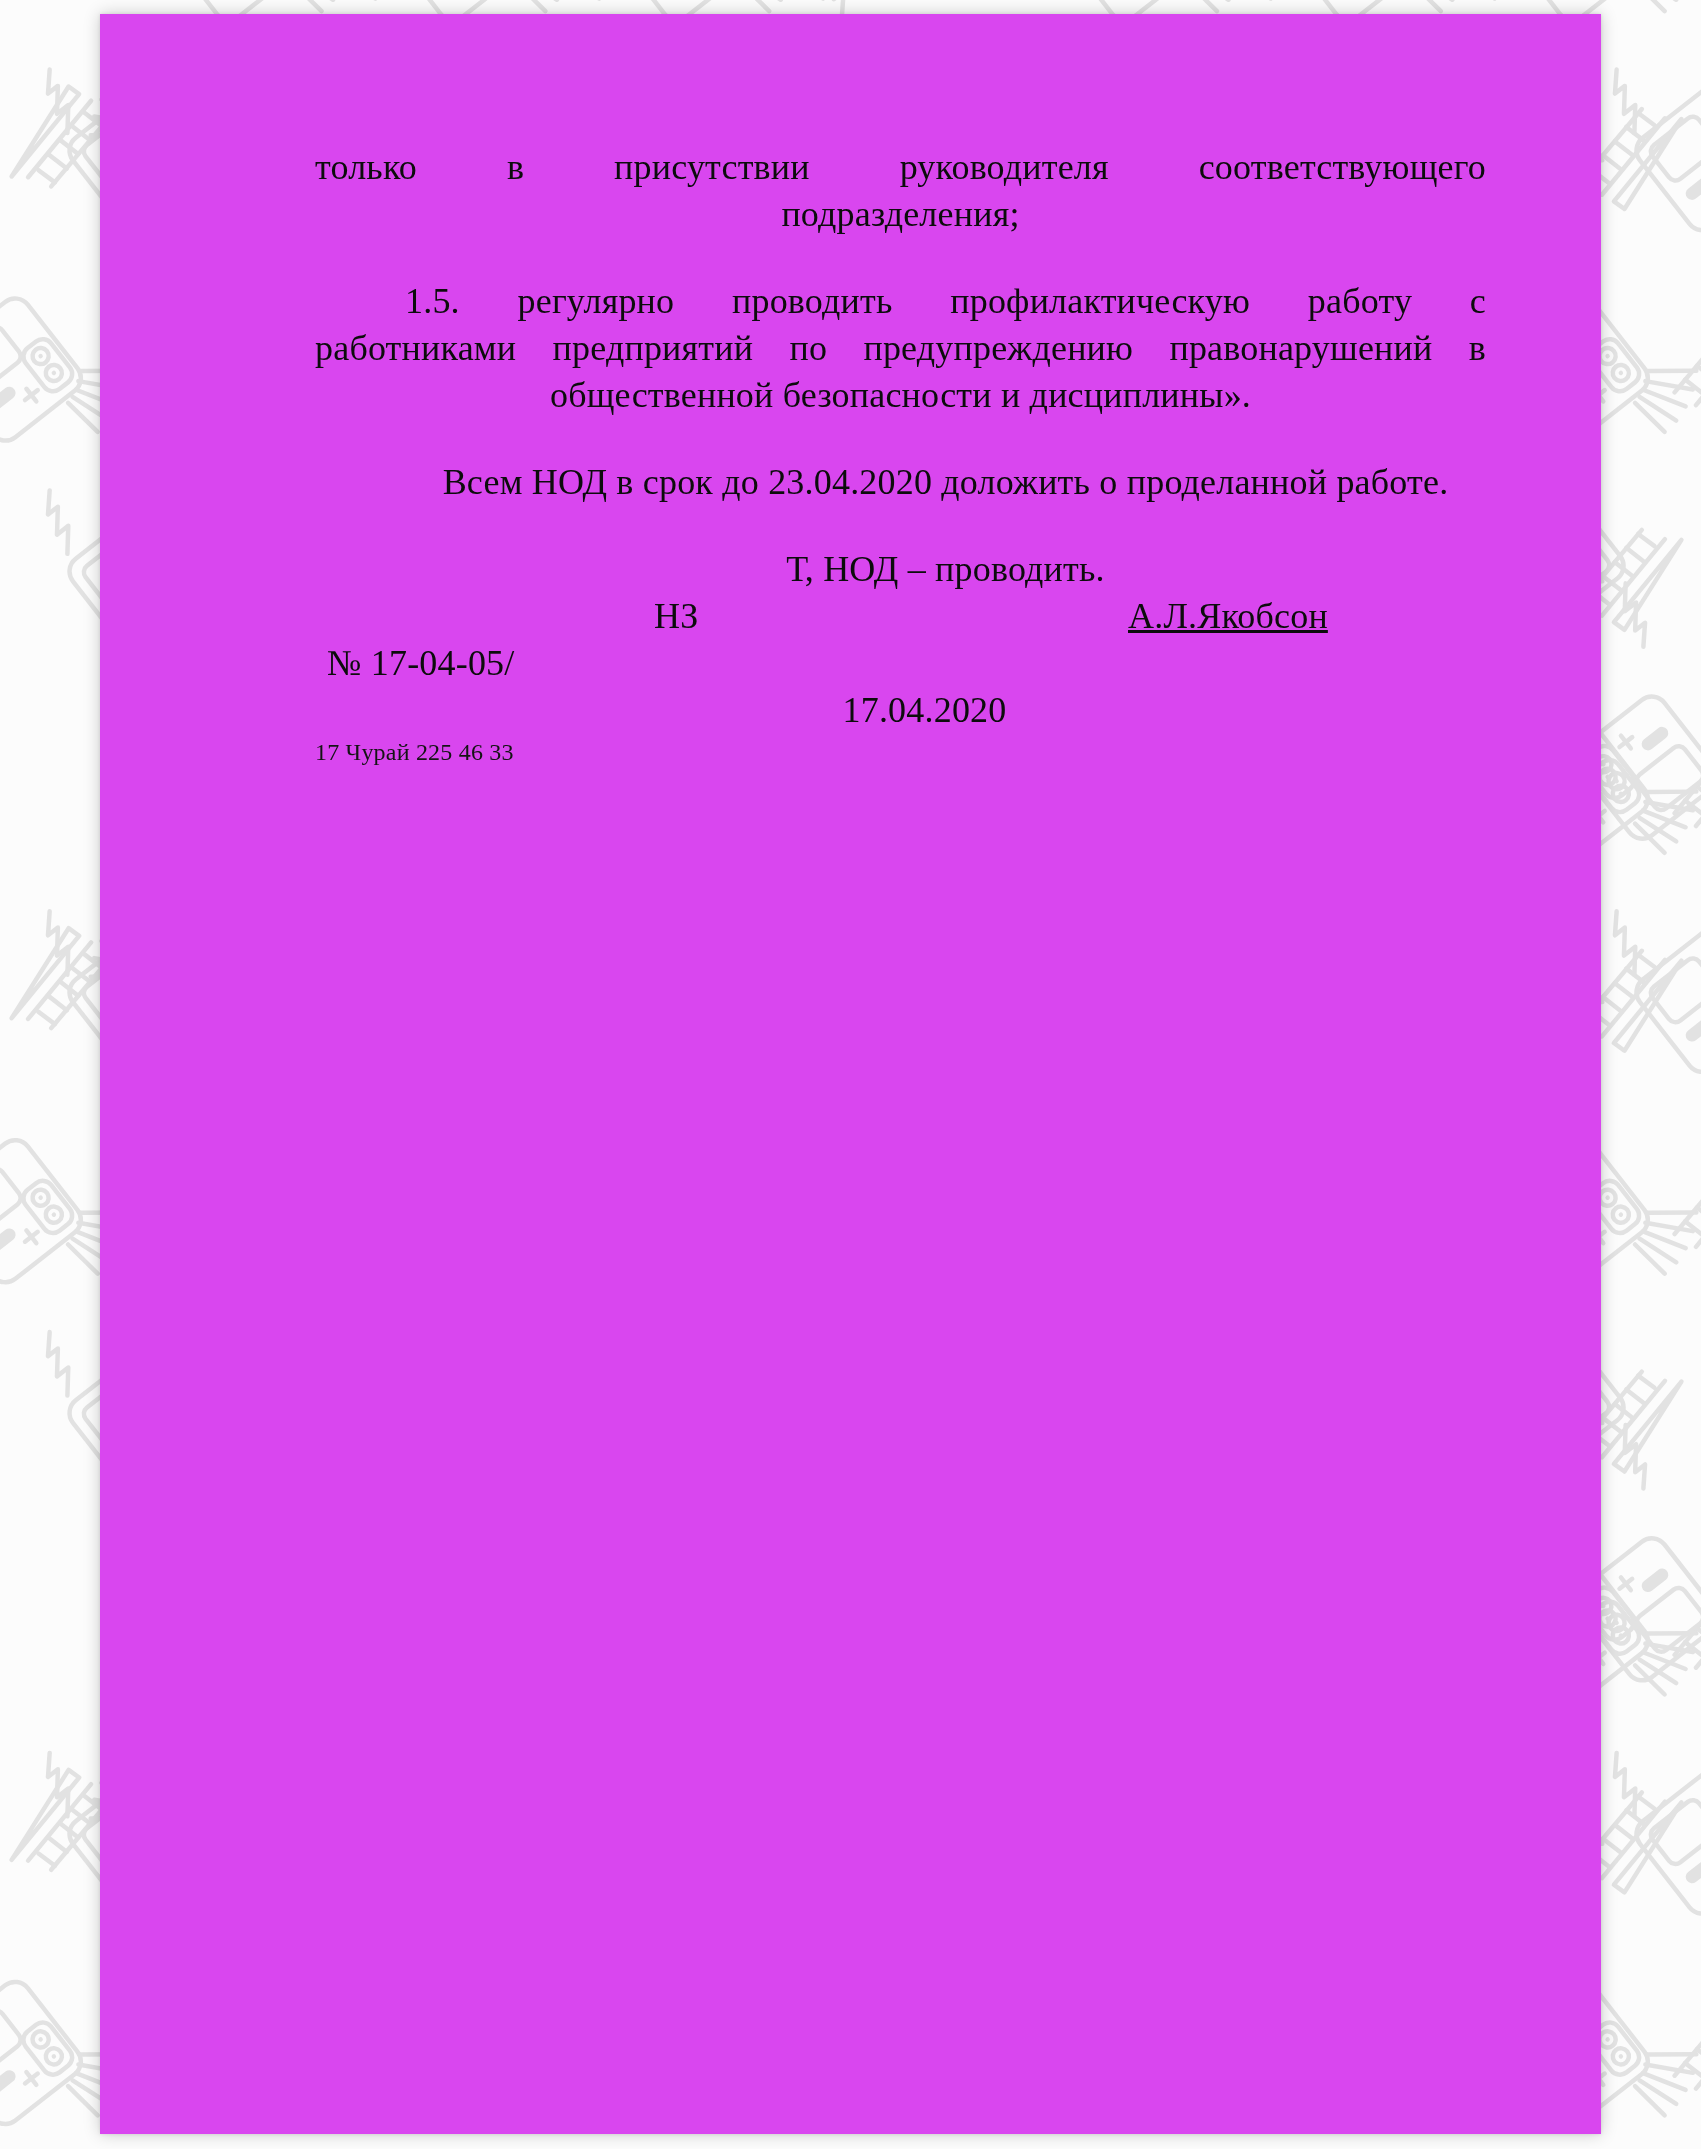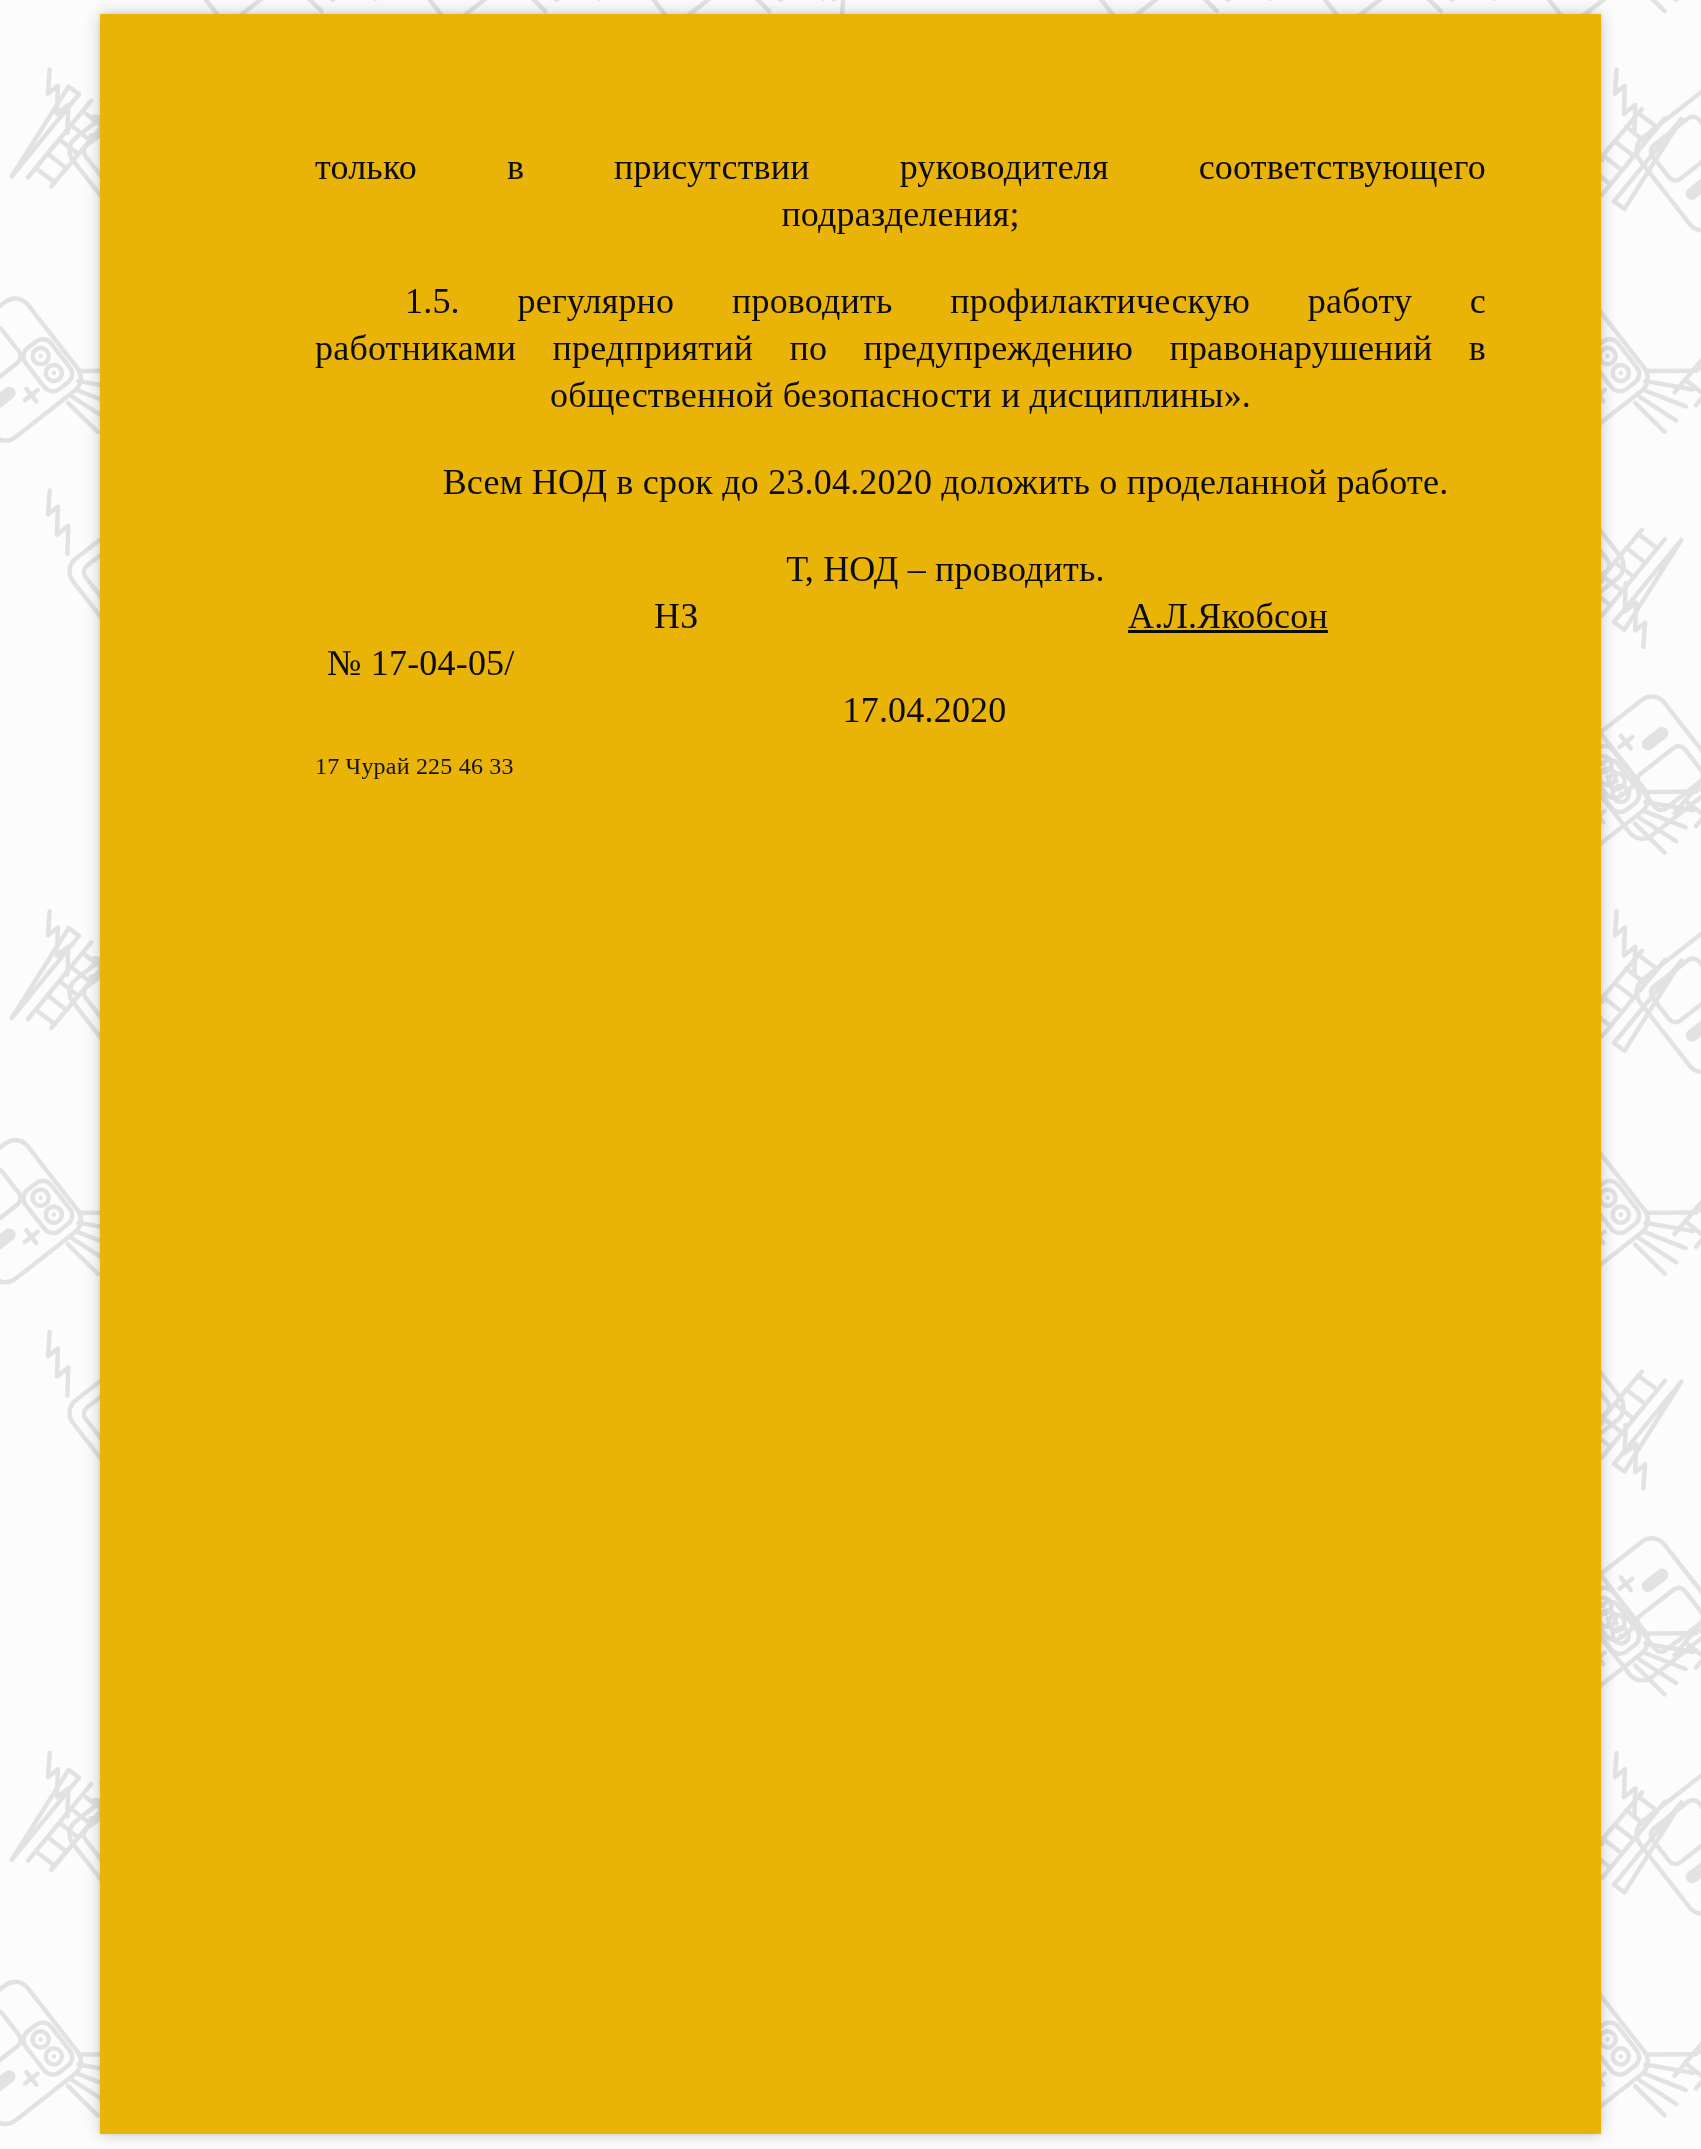--- a/index.html
+++ b/index.html
@@ -12,21 +12,21 @@
   }
   #wm-svg {
     position: absolute; left: 0; top: 0;
     width: 1702px; height: 2149px;
     display: block;
   }
   .sheet {
     position: absolute;
     left: 100px; top: 14.3px;
     width: 1501px; height: 2120px;
-    background: #eab308;
+    background: #d946ef;
     box-shadow: 0 0 16px rgba(0,0,0,0.20), 0 0 3.6px rgba(0,0,0,0.10);
   }
   .doc-text {
     position: absolute;
     left: 215px; top: 130px;
     width: 1171px;
     font-size: 36px;
     line-height: 47px;
     color: #0c0c0c;
     letter-spacing: 0.2px;
@@ -34,21 +34,21 @@
   .line { white-space: normal; }
   .line.just { text-align: justify; text-align-last: justify; }
   .line.left { text-align: center; }
   .line.ind  { text-indent: 90px; margin-top: 40px; }
   .sig-row { position: relative; height: 47px; }
   .sig-pos  { position: absolute; left: 339px; top: 0; }
   .sig-name { position: absolute; left: 813px; top: 0; text-decoration: underline; }
   .doc-num  { text-align: left; margin-left: 12px; }
   .doc-date { text-align: center; text-indent: 48px; }
   .executor {
-    margin-top: 18px;
+    margin-top: 4px;
     font-size: 24px;
     line-height: 29px;
     color: #141414;
     letter-spacing: 0.2px;
   }
 </style>
 </head>
 <body>
 
 <svg id="wm-svg" viewBox="0 0 1900 2400" xmlns="http://www.w3.org/2000/svg">

